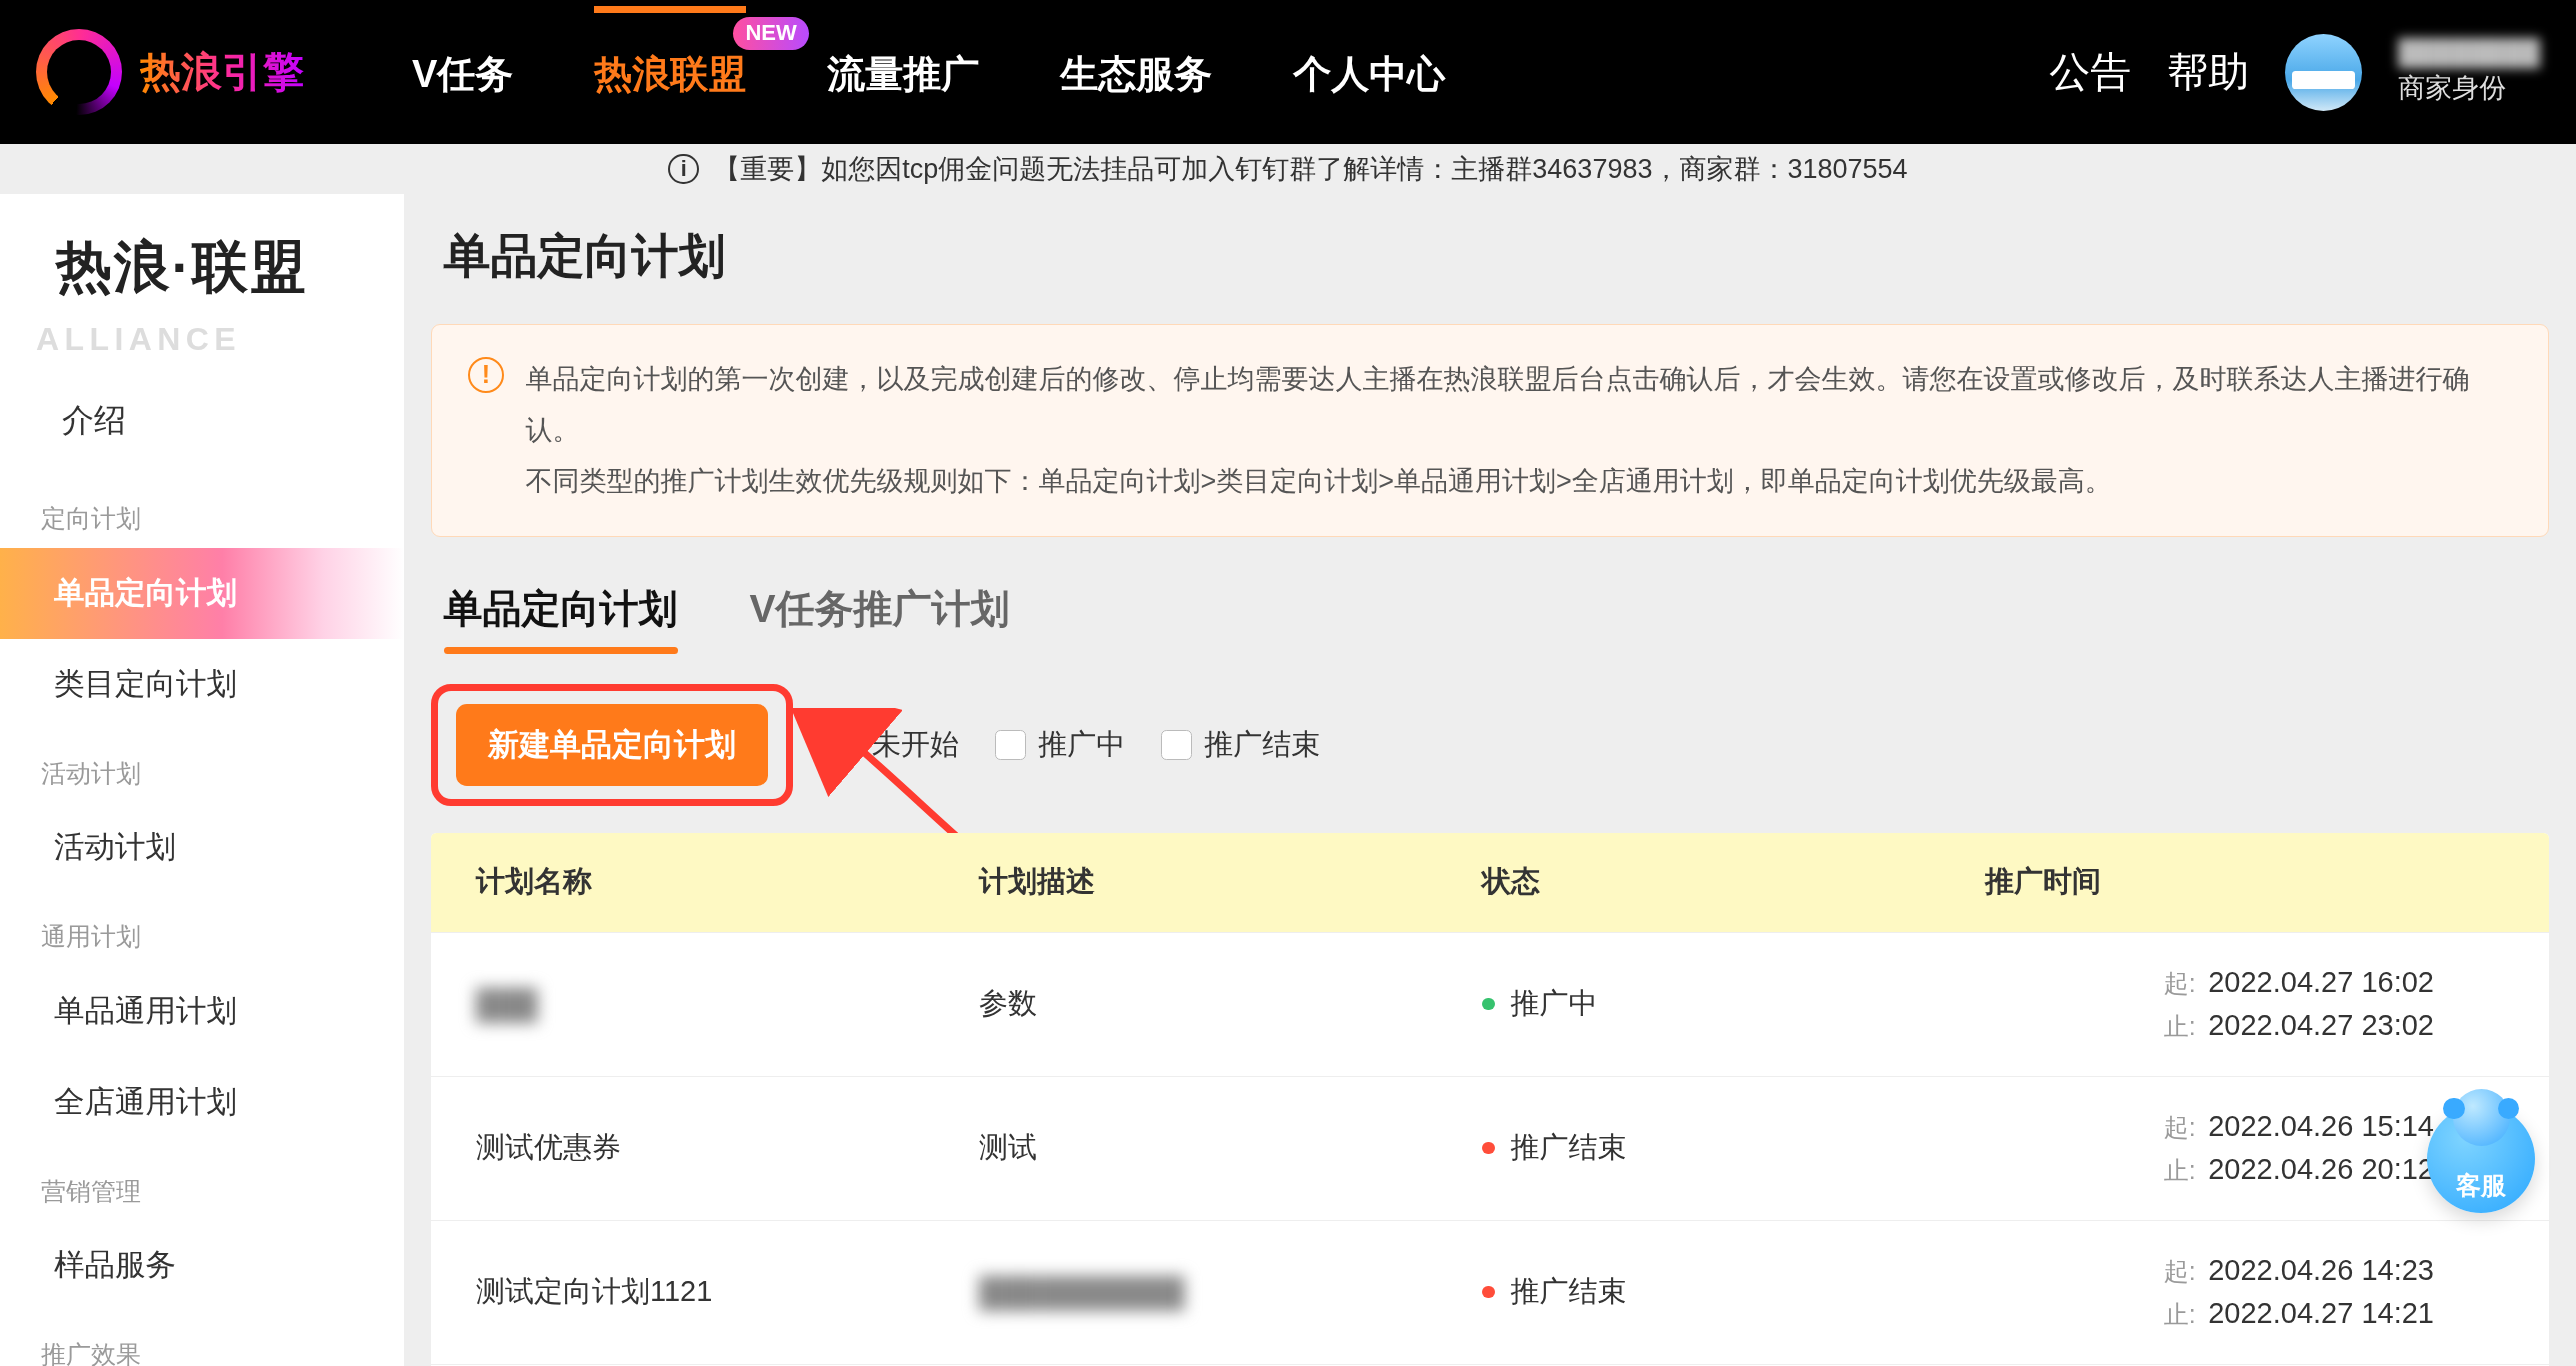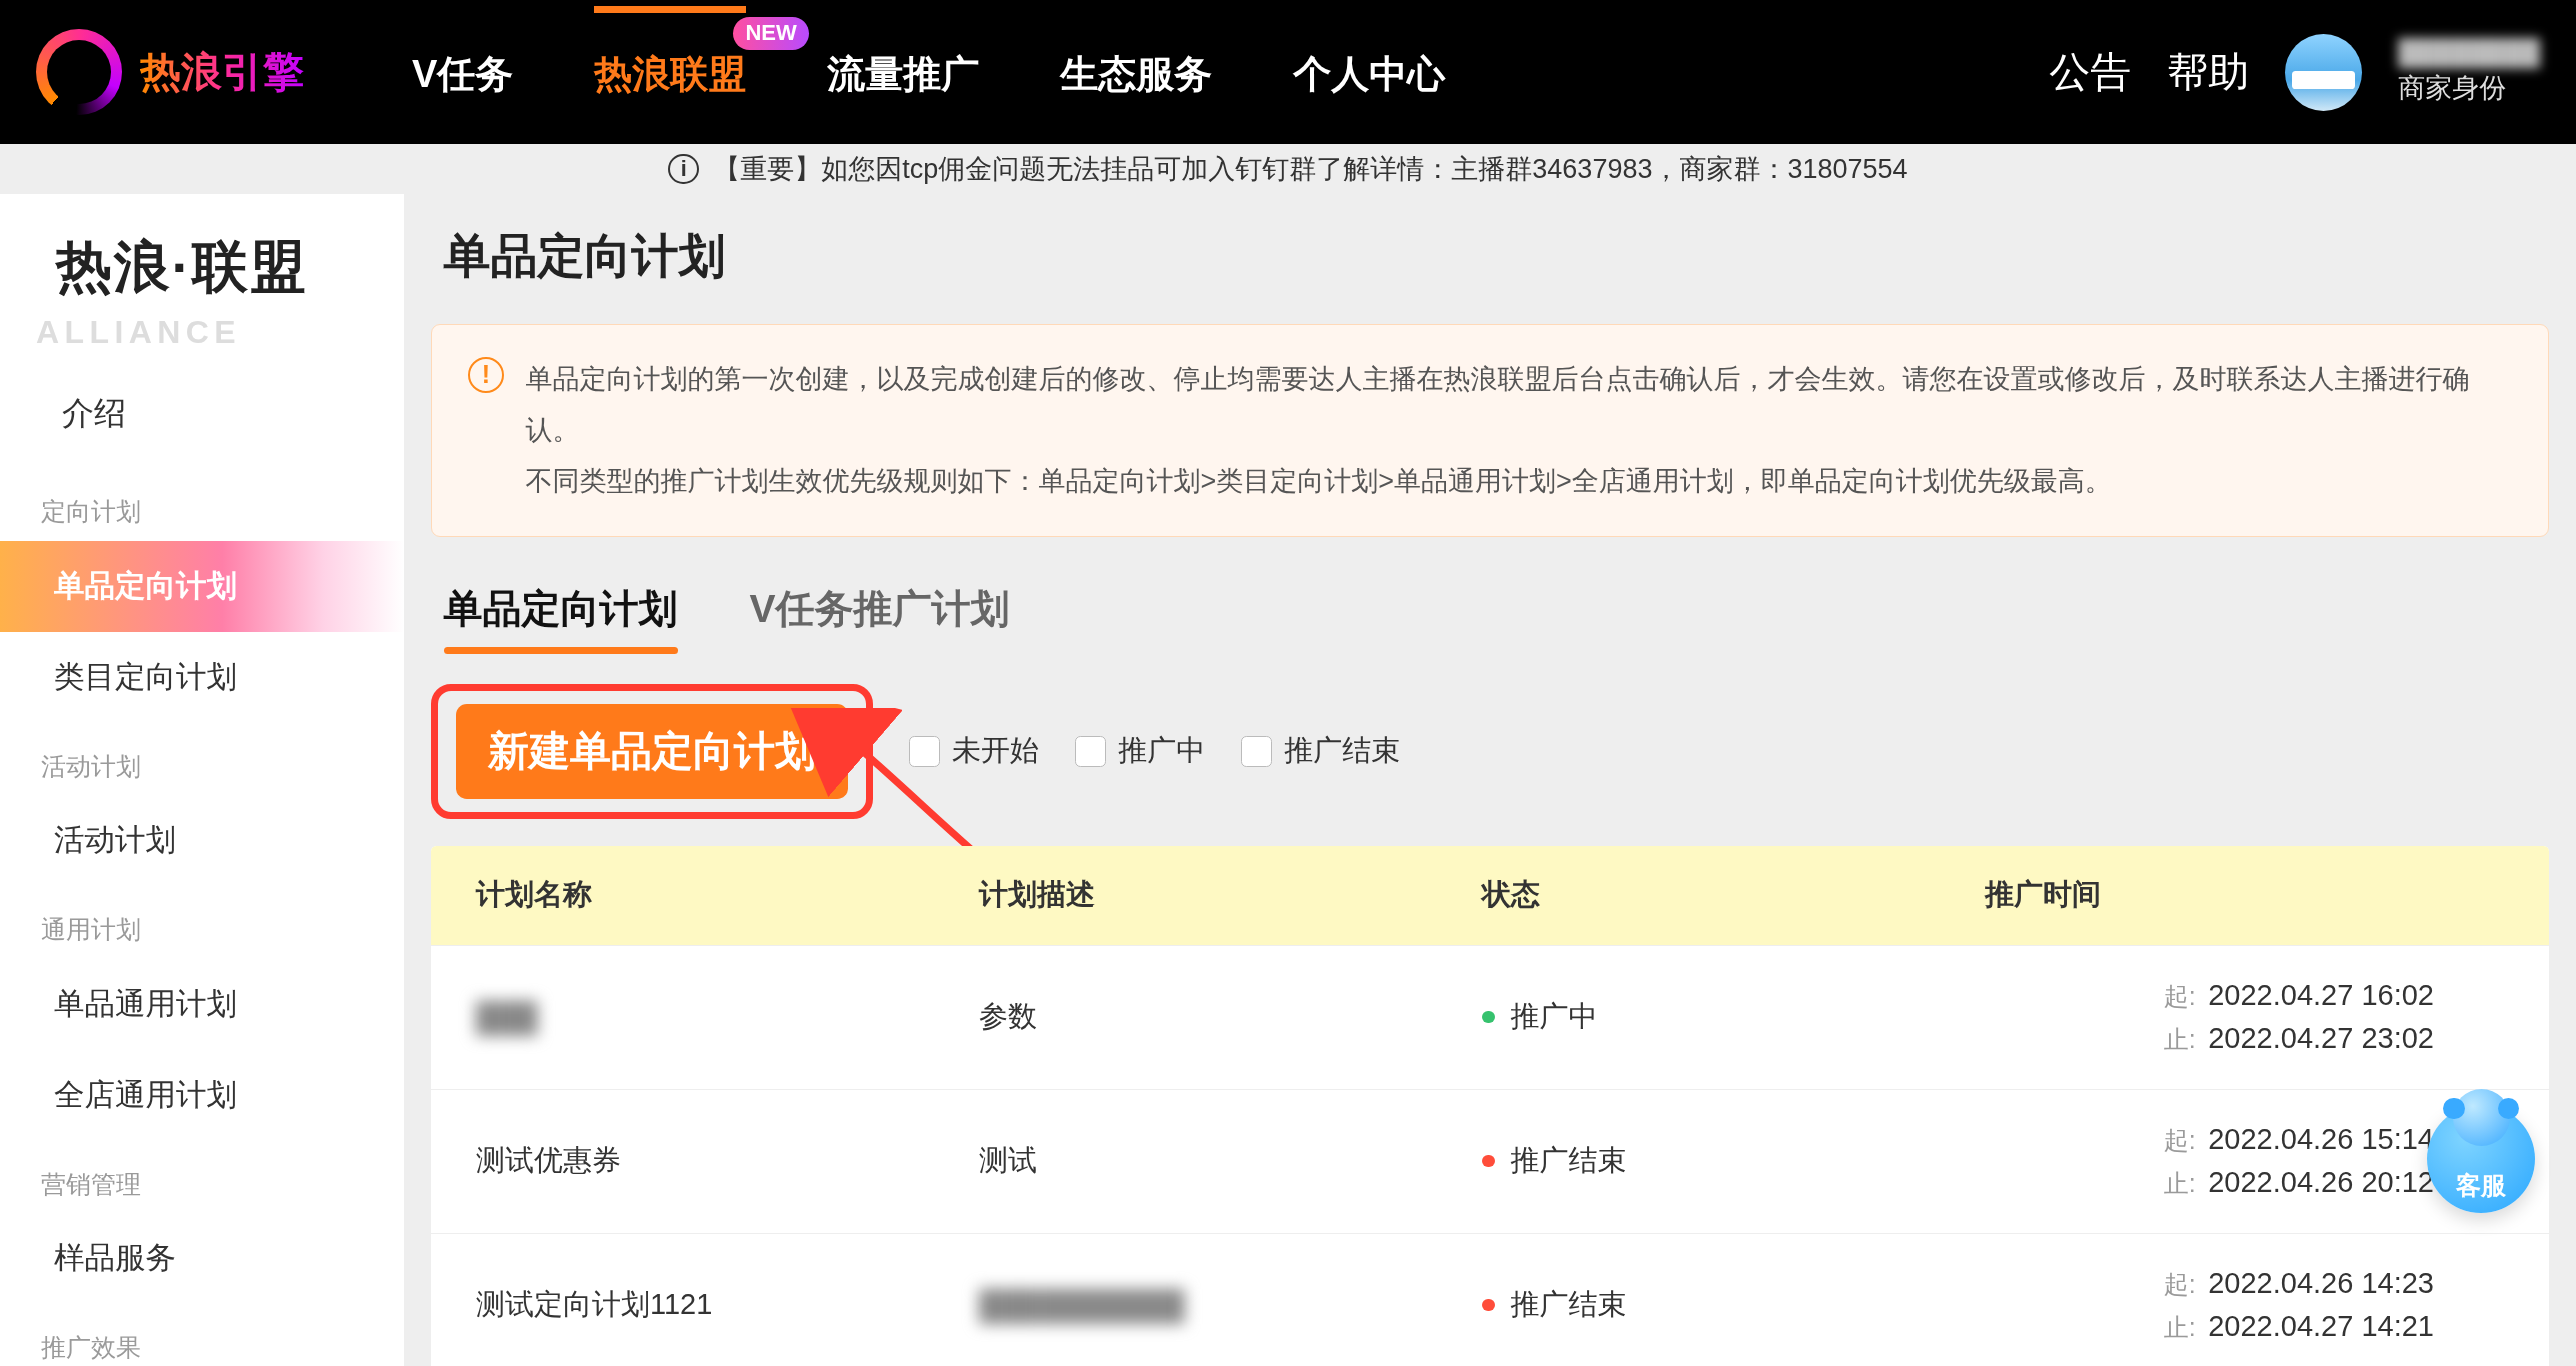--- a/index.html
+++ b/index.html
@@ -52,21 +52,21 @@
     font-size:27px; color:#333;
   }
   .info-strip .info-icon{ width:30.5px; height:30.5px; border:2.7px solid #333; border-radius:50%; display:flex; align-items:center; justify-content:center; font-size:21.5px; font-weight:700;}
 
   
   .layout{ display:flex; height:calc(1366px - 144px - 50px); }
   .sidebar{ width:404px; background:#fff; padding:36px 0 0 0; overflow:hidden;}
   .main{ flex:1; background:#eee; padding:21.5px 27px 0 27px; overflow:hidden;}
 
   .side-title{ font-size:56px; font-weight:900; padding-left:56px; letter-spacing:1.8px;}
-  .side-sub{ font-size:32px; font-weight:900; color:#ddd; padding-left:36px; letter-spacing:5.4px; margin-top:8px;}
+  .side-sub{ font-size:32px; font-weight:900; color:#ddd; padding-left:36px; letter-spacing:5.4px; margin-top:15px;}
   .side-group-label{ font-size:25px; color:#9a9a9a; padding:27px 0 12.6px 41px;}
   .side-item{ font-size:30.5px; color:#333; padding:25px 0 25px 54px; cursor:pointer; position:relative;}
   .side-item.intro{ padding-left:62px; font-size:32px; padding-top:41px; padding-bottom:32px;}
   .side-item.active{
     background:linear-gradient(90deg,#ffb14a 0%, #ff7fa8 55%, #ffd2e6 80%, rgba(255,255,255,0) 100%);
     color:#fff; font-weight:600;
   }
 
   
   .page-title{ font-size:47px; font-weight:800; color:#222; margin:9px 0 36px 12.6px;}
@@ -79,21 +79,21 @@
   .tabs{ display:flex; gap:72px; margin:45px 0 0 12.6px; align-items:flex-end;}
   .tab{ font-size:39px; color:#666; font-weight:600; padding-bottom:16px; cursor:pointer; position:relative;}
   .tab.active{ color:#111; font-weight:800;}
   .tab.active::after{ content:""; position:absolute; left:0; right:0; bottom:-1.8px; height:7.2px; background:#ff7a1a; border-radius:3.6px;}
 
   .action-row{ display:flex; align-items:center; gap:36px; margin:32px 0 0 0;}
   .callout{
     border:7.2px solid #ff3b30; border-radius:20px; padding:12.6px 18px; display:inline-flex;
   }
   .create-btn{
-    background:#ff7a1a; color:#fff; font-size:41px; font-weight:600; border:none; border-radius:10.8px;
+    background:#ff7a1a; color:#fff; font-size:31px; font-weight:600; border:none; border-radius:10.8px;
     padding:20px 32px; cursor:pointer;
   }
   .chk{ display:flex; align-items:center; gap:12.6px; font-size:29px; color:#333; cursor:pointer;}
   .chk .box{ width:30.5px; height:30.5px; border:1.8px solid #bbb; border-radius:5.4px; background:#fff;}
 
   .arrow-svg{ position:absolute; margin-left:63px; margin-top:-3.6px; pointer-events:none;}
 
   .table{ background:#fff; border-radius:5.4px; margin-top:27px; overflow:hidden; position:relative;}
   .thead, .trow{ display:grid; grid-template-columns: 503px 503px 503px 449px 233px; align-items:center; padding:0 45px;}
   .thead{ height:99px; background:#fef9c3; font-size:29px; color:#333; font-weight:700;}

